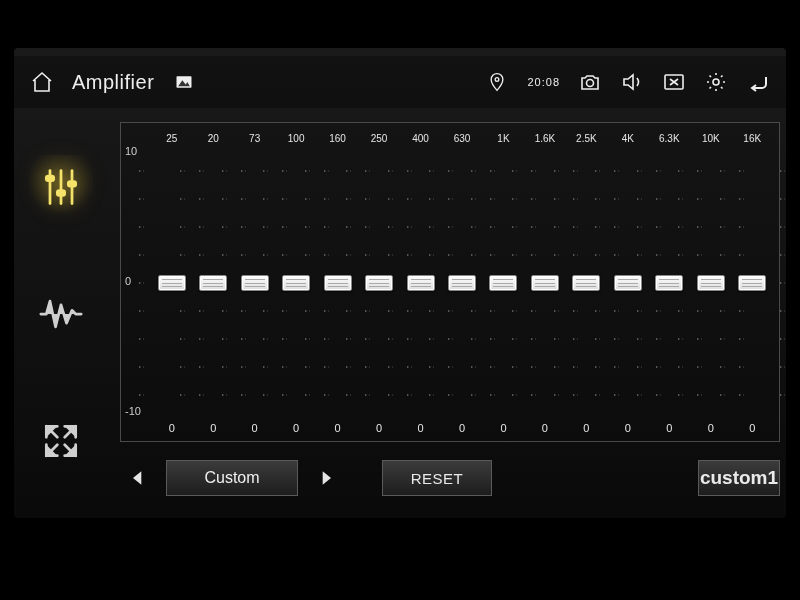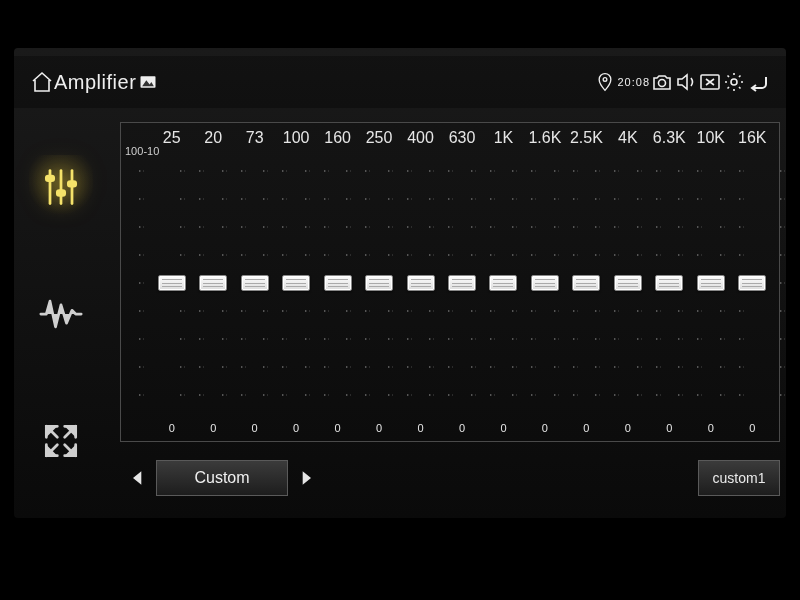--- a/index.html
+++ b/index.html
@@ -11,21 +11,21 @@
     overflow: hidden;
     position: relative;
   }
   .frame {
     position: absolute; left: 14px; top: 48px; width: 772px; height: 470px;
     background: linear-gradient(#1a1a1a,#0a0a0a);
     border-radius: 4px;
   }
   .statusbar {
     position: absolute; left: 14px; top: 56px; width: 772px; height: 52px;
-    display: flex; align-items: center; 
+    display: flex; align-items: center; gap: 18px;
     padding: 0 16px;
     color: #eee;
     background: rgba(0,0,0,0.3);
   }
   .statusbar .title { font-size: 20px; font-weight: 500; letter-spacing: .5px; }
   .statusbar .flex { flex: 1; }
   .statusbar .time { font-size: 11px; letter-spacing: 1px; }
   .ico { width: 24px; height: 24px; display: inline-flex; align-items: center; justify-content: center; }
   .ico svg { width: 24px; height: 24px; stroke: #eee; fill: none; stroke-width: 1.6; }
   .ico.fill svg { fill: #eee; stroke: none; }
@@ -47,32 +47,32 @@
   .rail-btn.active svg * { stroke: #f5e26a; fill: #f5e26a; }
   .rail-btn:not(.active) svg * { stroke: #cfcfcf; fill: #cfcfcf; }
 
   .eq-panel {
     position: absolute; left: 120px; top: 122px; width: 660px; height: 320px;
     border: 1px solid #4a4a4a;
     background: linear-gradient(#141414,#0c0c0c);
     display: flex;
   }
   .scale-col {
-    width: 30px; display: flex; flex-direction: row; justify-content: space-between;
+    width: 30px; display: flex; flex-direction: column; justify-content: space-between;
     padding: 22px 0 24px 4px;
     font-size: 11px; color: #cfcfcf;
   }
   .bands {
     flex: 1;
     display: grid;
     grid-template-columns: repeat(15, 1fr);
     padding: 6px 6px 4px 0;
   }
   .band { display: flex; flex-direction: column; align-items: center; }
-  .band-freq { font-size: 16px; color: #e6e6e6; height: 18px; display:flex; align-items:center; }
+  .band-freq { font-size: 10px; color: #e6e6e6; height: 18px; display:flex; align-items:center; }
   .band-track {
     flex: 1; width: 100%; display: flex; align-items: center; justify-content: center; position: relative;
     margin: 4px 0;
   }
   .band-track::before {
     content: ""; position: absolute; top: 0; bottom: 0; width: 3px;
     background: linear-gradient(#bfbfbf 0%, #bfbfbf 47%, #9a7b33 47%, #6a4d16 100%);
     border-radius: 2px;
   }
   .tick-dots::before, .tick-dots::after {
@@ -89,42 +89,42 @@
     border: 1px solid #888;
     border-radius: 2px;
     box-shadow: 0 1px 2px rgba(0,0,0,0.6), inset 0 0 0 1px #fff;
     display: flex; flex-direction: column; justify-content: space-evenly;
   }
   .thumb span { height: 1px; background: #aaa; margin: 0 3px; }
   .band-val { font-size: 11px; color: #e6e6e6; height: 18px; display:flex; align-items:center; }
 
   .bottom-row {
     position: absolute; left: 120px; top: 454px; width: 660px; height: 48px;
-    display: flex; align-items: center; gap: 0;
+    display: flex; align-items: center; gap: 10px;
   }
   .arrow-btn {
     width: 36px; height: 40px; display: flex; align-items: center; justify-content: center;
     cursor: pointer;
   }
   .arrow-btn svg { width: 20px; height: 20px; fill: #e6e6e6; }
   .preset-display {
     width: 132px; height: 36px; border: 1px solid #5a5a5a;
     background: linear-gradient(#3b3b3b,#1d1d1d);
     display: flex; align-items: center; justify-content: center;
     font-size: 16px; color: #f0f0f0;
   }
   .btn {
     height: 36px; border: 1px solid #5a5a5a;
     background: linear-gradient(#3b3b3b,#1d1d1d);
     display: flex; align-items: center; justify-content: center;
     font-size: 14px; color: #eaeaea; cursor: pointer;
     padding: 0 14px;
   }
   .btn.reset { width: 110px; font-size: 15px; margin-left: 28px; letter-spacing: .5px;}
-  .btn.slot { width: 82px; font-size: 14px; }
+  .btn.slot { width: 82px; font-size: 19px; font-weight: bold; }
   .spacer { flex: 1; min-width: 12px; }
 </style>
 </head>
 <body>
 
 <div class="frame"></div>
 
 <div class="statusbar">
   <span class="ico">
     <svg viewBox="0 0 24 24">
@@ -396,15 +396,16 @@
     <svg viewBox="0 0 24 24">
         <polygon points="16,4 16,20 6,12"></polygon>
       </svg>
   </div>
   <div class="preset-display">Custom</div>
   <div class="arrow-btn">
     <svg viewBox="0 0 24 24">
         <polygon points="8,4 8,20 18,12"></polygon>
       </svg>
   </div>
+  <div class="btn reset">RESET</div>
   <div class="spacer"></div>
   <div class="btn slot">custom1</div>
 </div>
 
 </body></html>

